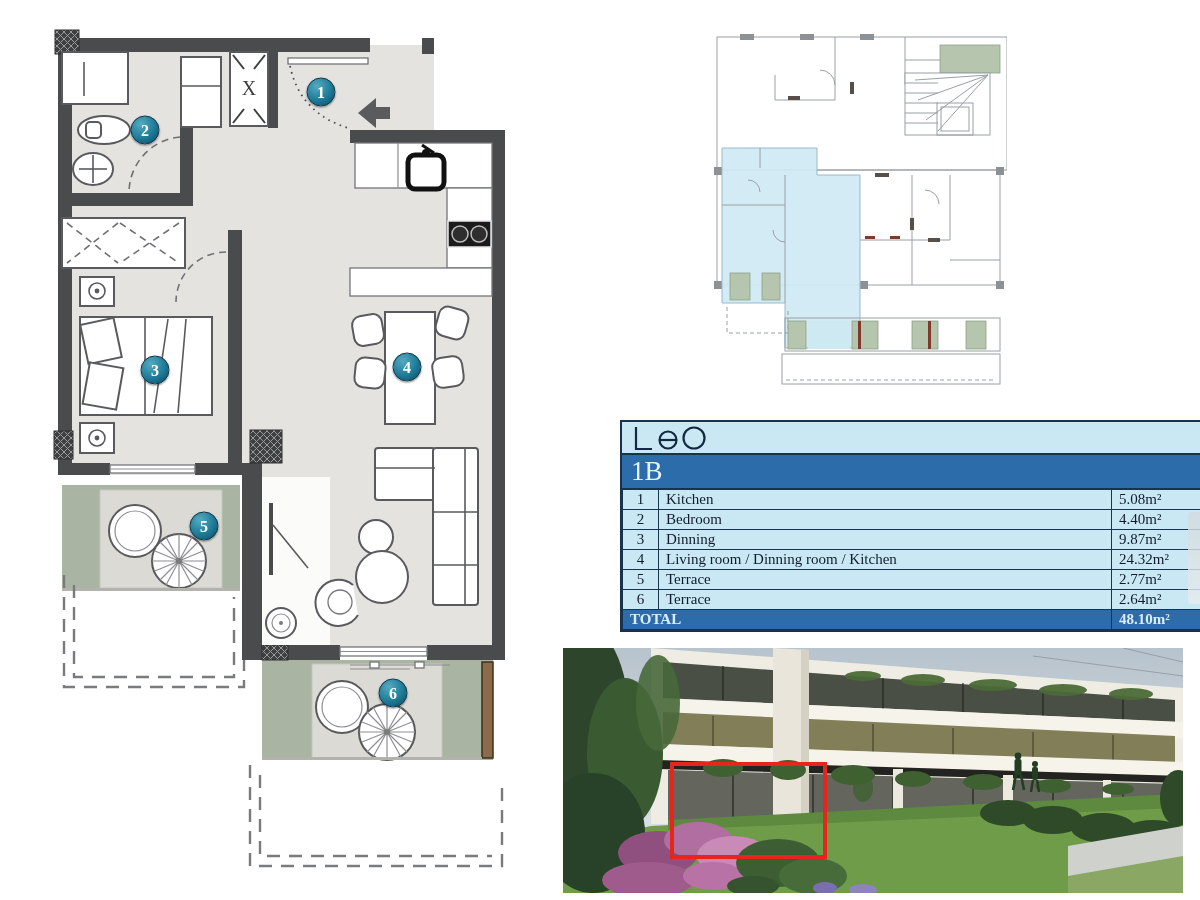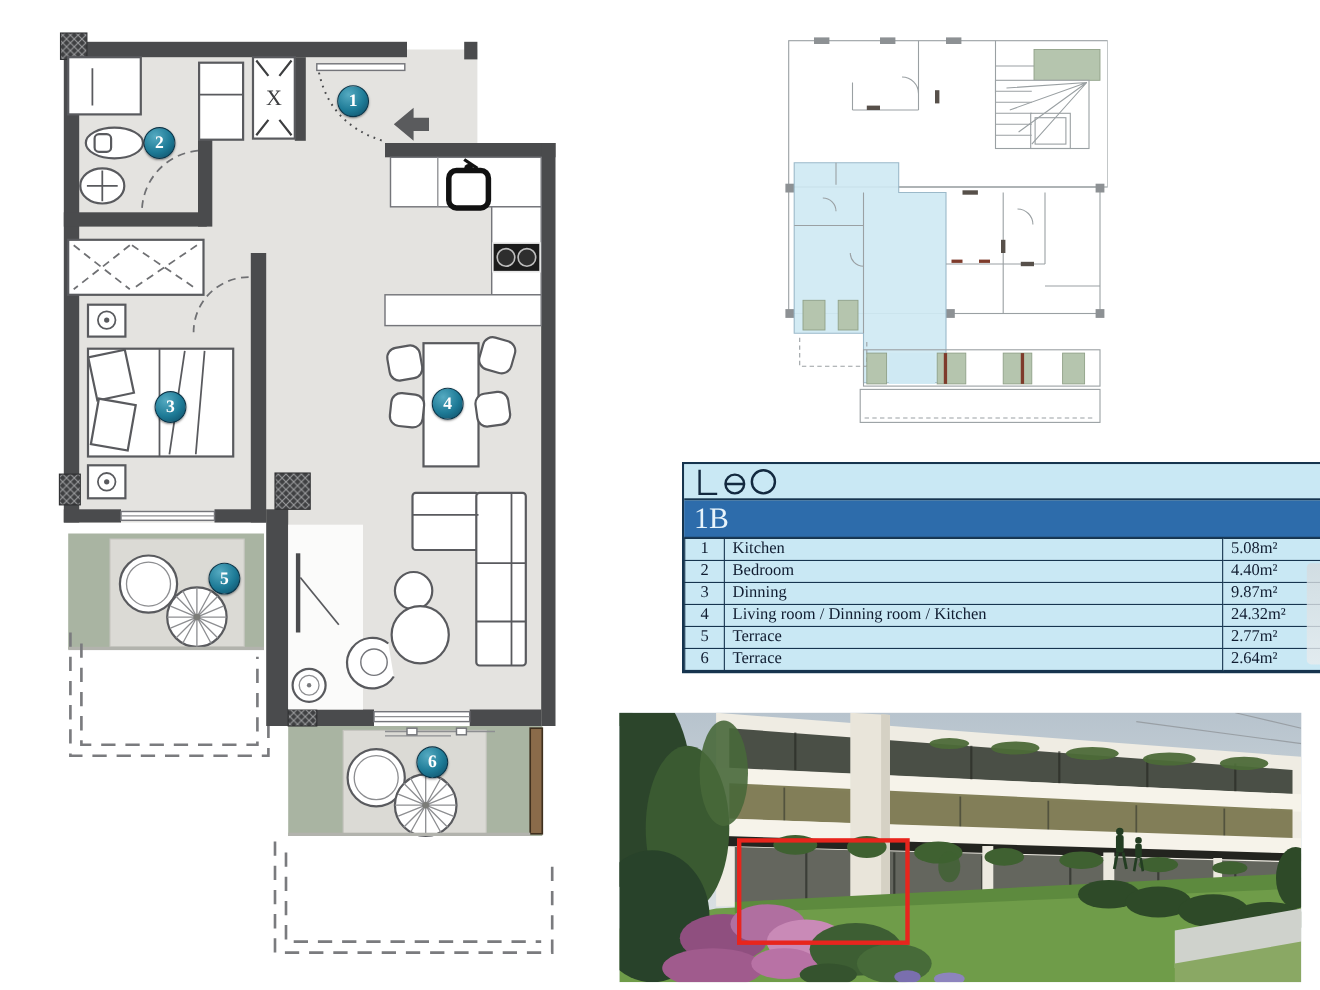--- a/index.html
+++ b/index.html
@@ -388,20 +388,24 @@
       <tr>
         <td class="num">5</td>
         <td>Terrace</td>
         <td>2.77m²</td>
       </tr>
       <tr>
         <td class="num">6</td>
         <td>Terrace</td>
         <td>2.64m²</td>
       </tr>
+      <tr class="total">
+        <td colspan="2">TOTAL</td>
+        <td>48.10m²</td>
+      </tr>
     </tbody>
   </table>
 </div>
 
 <div class="photo">
   <svg width="620" height="245" viewBox="0 0 620 245" preserveAspectRatio="none">
 
     <ellipse cx="600" cy="125" rx="70" ry="28" fill="#b9c4b6" opacity="0.5"></ellipse>
 
     <path d="M470,8 L620,28 M560,0 L620,14" stroke="#8b8f93" stroke-width="1" opacity=".7"></path>

